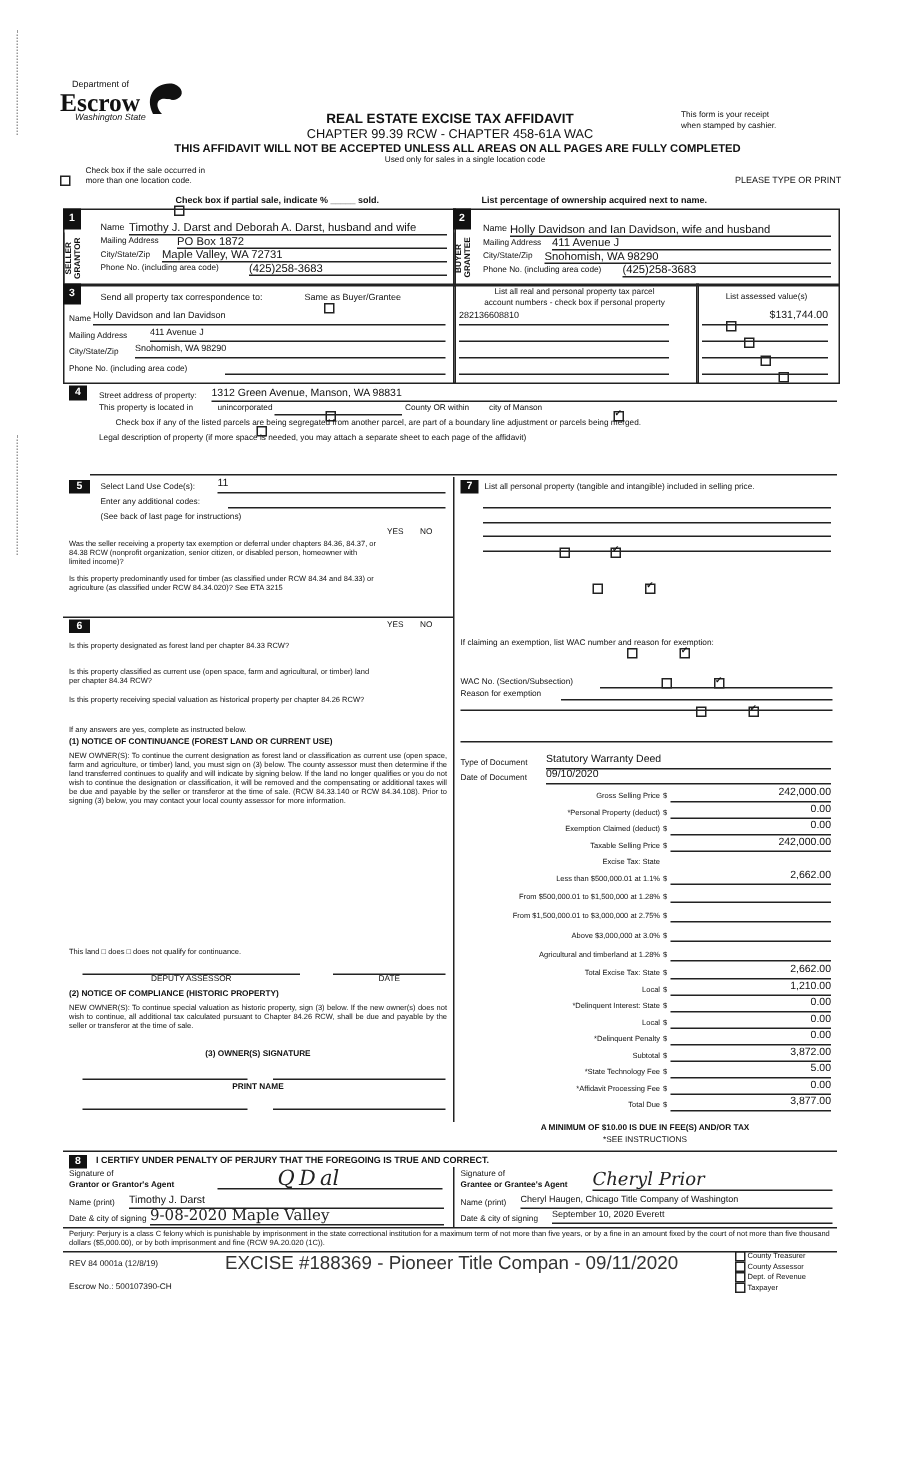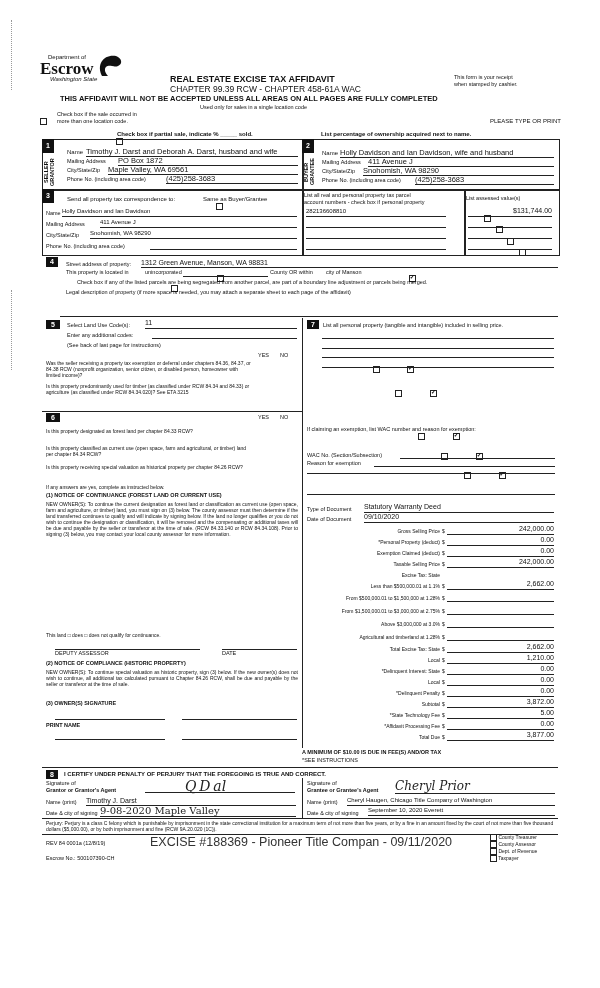--- a/index.html
+++ b/index.html
@@ -12,21 +12,21 @@
   .b{font-weight:bold;}
   .hand{font-size:7.5px;}
   .line{border-bottom:0.8px solid #222;}
   .box{border:0.8px solid #222;}
   .secnum{background:#111;color:#fff;font-weight:bold;font-size:7px;text-align:center;}
   .cb{display:inline-block;width:5px;height:5px;border:0.8px solid #222;vertical-align:middle;position:relative;}
   .cb.chk::after{content:"";position:absolute;left:0.5px;top:-0.5px;width:4px;height:4px;font-size:5px;line-height:5px;}
   .cb.chk::before{content:"✓";position:absolute;left:0;top:-2px;font-size:6px;line-height:6px;font-weight:bold;}
   .vlab{writing-mode:vertical-rl;transform:rotate(180deg);font-size:5.5px;font-weight:bold;text-align:center;line-height:6px;}
   .right{text-align:right;}
-  .center{}
+  .center{text-align:center;}
   .sig{font-family:"DejaVu Serif",serif;font-style:italic;color:#222;}
   .dots{border-left:1px dotted #999;}
 </style>
 </head>
 <body>
 
 
 
 
 <div class="abs dots" style="left:11px;top:20px;width:1px;height:70px;"></div>
@@ -61,21 +61,21 @@
 
 
 <div class="abs box" style="left:42px;top:139px;width:260px;height:50px;"></div>
 <div class="abs secnum" style="left:42px;top:139px;width:12px;height:14px;line-height:14px;">1</div>
 <div class="abs vlab" style="left:42px;top:155px;width:12px;height:34px;border-right:0.8px solid #222;">SELLER GRANTOR</div>
 <div class="abs t6" style="left:67px;top:149px;">Name</div>
 <div class="abs line hand" style="left:86px;top:147px;width:212px;height:9px;">Timothy J. Darst and Deborah A. Darst, husband and wife</div>
 <div class="abs t55" style="left:67px;top:158px;">Mailing Address</div>
 <div class="abs line hand" style="left:118px;top:156px;width:180px;height:9px;">PO Box 1872</div>
 <div class="abs t55" style="left:67px;top:167px;">City/State/Zip</div>
-<div class="abs line hand" style="left:108px;top:165px;width:190px;height:9px;">Maple Valley, WA 69561</div>
+<div class="abs line hand" style="left:108px;top:165px;width:190px;height:9px;">Maple Valley, WA 72731</div>
 <div class="abs t55" style="left:67px;top:176px;">Phone No. (including area code)</div>
 <div class="abs line hand" style="left:166px;top:174px;width:132px;height:9px;">(425)258-3683</div>
 
 
 <div class="abs box" style="left:302px;top:139px;width:256px;height:50px;"></div>
 <div class="abs secnum" style="left:302px;top:139px;width:12px;height:14px;line-height:14px;">2</div>
 <div class="abs vlab" style="left:302px;top:155px;width:12px;height:34px;border-right:0.8px solid #222;">BUYER GRANTEE</div>
 <div class="abs t6" style="left:322px;top:150px;">Name</div>
 <div class="abs line hand" style="left:340px;top:148px;width:214px;height:9px;">Holly Davidson and Ian Davidson, wife and husband</div>
 <div class="abs t55" style="left:322px;top:159px;">Mailing Address</div>

